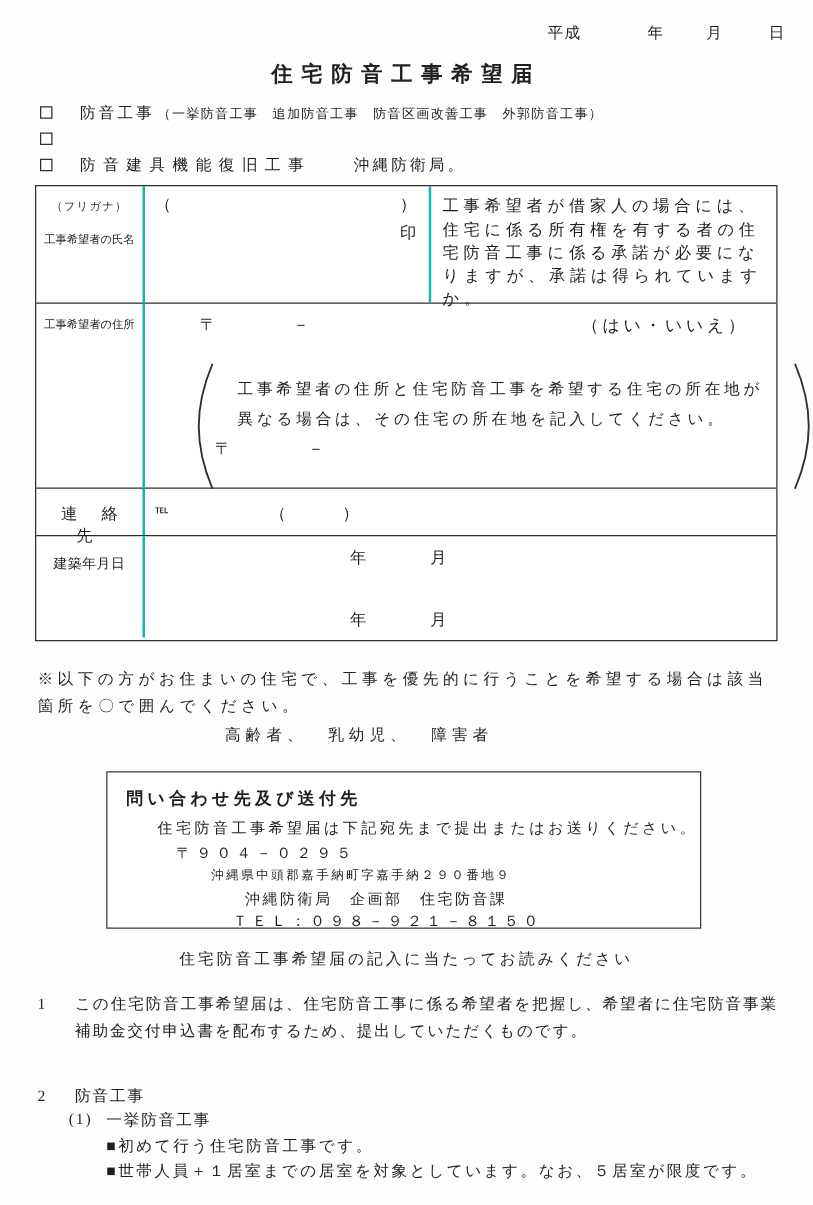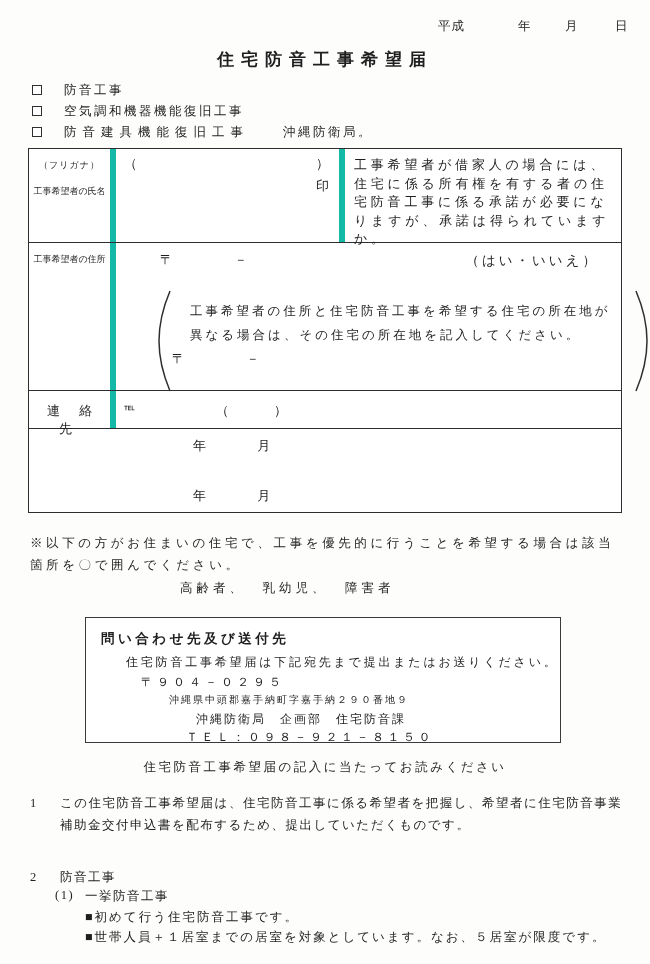--- a/index.html
+++ b/index.html
@@ -24,21 +24,21 @@
   .cb-row{ display:flex; align-items:flex-start; height:21px; font-size:12.5px; letter-spacing:2.5px; }
   .cb-box{ width:10px; height:10px; border:1.2px solid #2f2f2f; margin:3px 22px 0 2px; flex:none; background:#fff; }
   .cb-paren{ font-size:10.5px; letter-spacing:1px; margin-left:2px; padding-top:2px; }
   .cb-spaced{ letter-spacing:6px; }
   .cb-suffix{ margin-left:34px; letter-spacing:2.5px; }
 
   
   .form-table{ top:148px; left:28px; width:594px; height:365px; border:1.6px solid #2e2e2e; background:#fff; }
   .tr{ display:flex; width:100%; border-bottom:1px solid #2e2e2e; }
   .tr:last-child{ border-bottom:none; }
-  .td{ position:relative; border-right:6px solid #14b8a6; }
+  .td{ position:relative; border-right:2px solid #14b8a6; }
   .td:last-child{ border-right:none; }
   .label-col{ width:87px; flex:none; }
   .r1{ height:94px; } .r2{ height:148px;gap:36px; } .r3{ height:38px; } .r4{ height:81px; }
   .r1 .c2{ width:229px; flex:none; }
   .r1 .c3{ flex:1; }
   .cell-kana{ position:absolute; top:10px; left:0; width:100%; text-align:center; font-size:9px; letter-spacing:1px; }
   .cell-name-label{ position:absolute; top:36px; left:0; width:100%; text-align:center; font-size:9px; }
   .addr-label{ position:absolute; top:10px; left:0; width:100%; text-align:center; font-size:9px; }
   .contact-label{ position:absolute; top:11px; left:0; width:100%; text-align:center; font-size:13px; letter-spacing:8px; text-indent:8px; }
   .built-label{ position:absolute; top:14px; left:0; width:100%; text-align:center; font-size:11px; letter-spacing:0.5px; }
@@ -103,24 +103,24 @@
   <span class="d-month">月</span>
   <span class="d-day">日</span>
 </div>
 
 <div class="abs doc-title">住宅防音工事希望届</div>
 
 <div class="abs cb-list">
   <div class="cb-row">
     <span class="cb-box"></span>
     <span>防音工事</span>
+    <span class="cb-paren">（一挙防音工事　追加防音工事　防音区画改善工事　外郭防音工事）</span>
   </div>
   <div class="cb-row">
     <span class="cb-box"></span>
-    <span>空気調和機器機能復旧工事</span>
   </div>
   <div class="cb-row">
     <span class="cb-box"></span>
     <span class="cb-spaced">防音建具機能復旧工事</span>
     <span class="cb-suffix">沖縄防衛局。</span>
   </div>
 </div>
 
 <div class="abs form-table">
 
@@ -177,20 +177,23 @@
     <div class="td" style="flex:1;">
       <div class="tel-line">
         <span>℡</span>
         <span class="po">（</span>
         <span class="pc">）</span>
       </div>
     </div>
   </div>
 
   <div class="tr r4">
+    <div class="td label-col">
+      <div class="built-label">建築年月日</div>
+    </div>
     <div class="td" style="flex:1;margin-left:44px;">
       <div class="built-line1">
         <span>年</span>
         <span class="mo">月</span>
       </div>
       <div class="built-line2">
         <span>年</span>
         <span class="mo">月</span>
       </div>
     </div>

